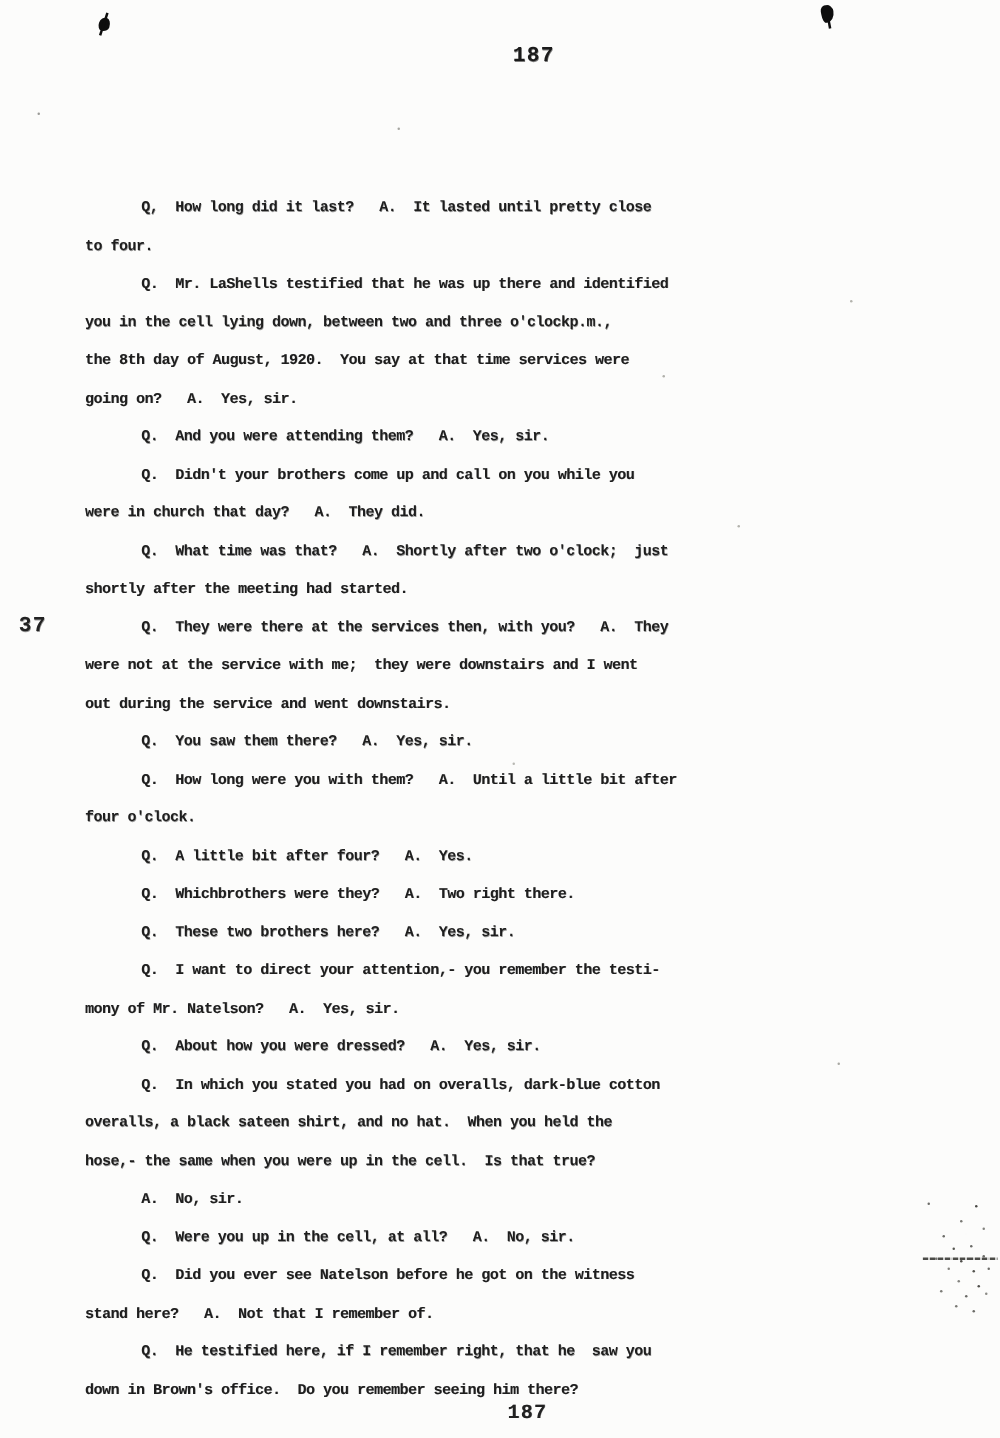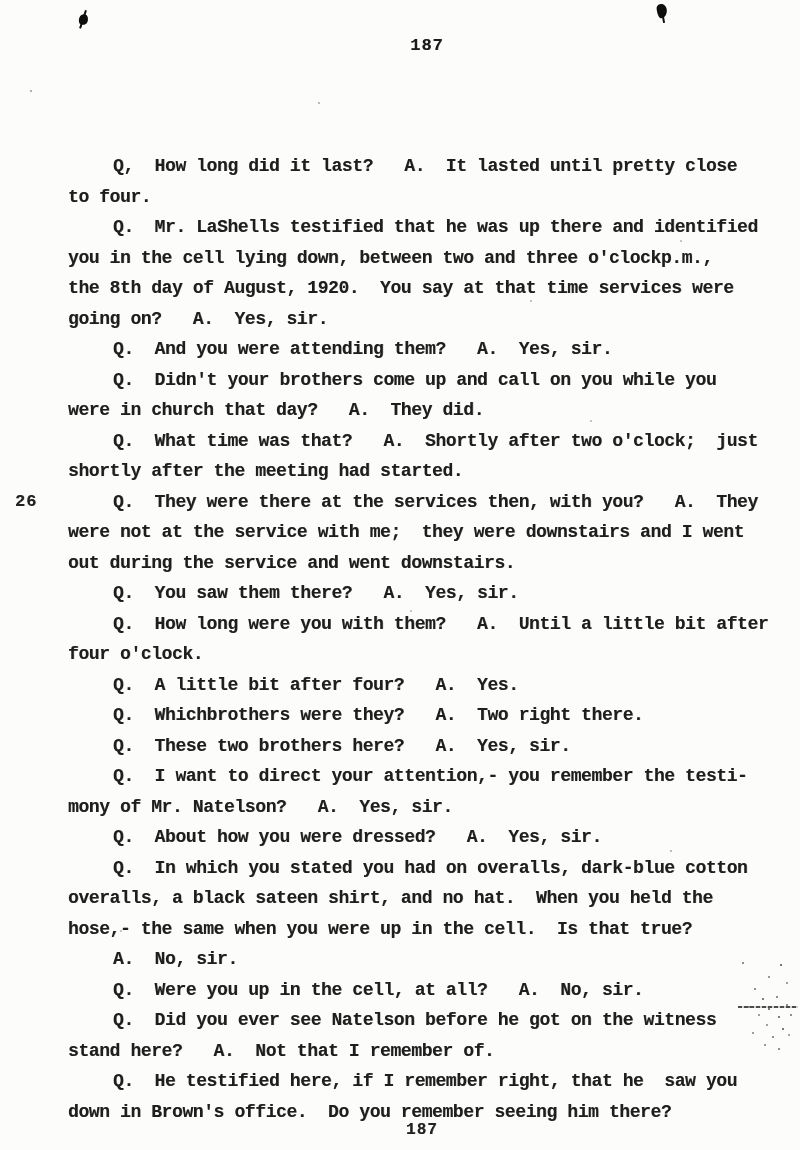--- a/index.html
+++ b/index.html
@@ -33,21 +33,21 @@
     position: absolute; top: 1121px; left: 0; width: 800px;
     text-align: center;
     font-size: 16px; font-weight: 700; color: #222;
     letter-spacing: 1px;
     transform: translateX(22px);
     text-shadow: 0.4px 0.4px 0 rgba(20,20,20,0.5);
   }
 
   .transcript {
     position: absolute; left: 68px; top: 151px; width: 720px;
-    font-size: 18px; font-weight: 700; color: #1e1e1e;
+    font-size: 12px; font-weight: 700; color: #1e1e1e;
     line-height: 30.5px;
     white-space: pre;
     letter-spacing: -0.4px;
     text-shadow: 0.4px 0.4px 0 rgba(25,25,25,0.45);
   }
   .transcript .line.indent { padding-left: 45px; }
 
   .margin-note {
     position: absolute; left: 15px; top: 492px;
     font-size: 17px; font-weight: 700; color: #222;
@@ -98,20 +98,20 @@
 </head>
 <body>
 
 <div class="paper-noise"></div>
 
 <div class="ink-blot-left"></div>
 <div class="ink-blot-right"></div>
 
 <div class="page-number-top">187</div>
 
-<div class="margin-note">26</div>
+<div class="margin-note">37</div>
 
 <div class="transcript"><div class="line indent">Q,  How long did it last?   A.  It lasted until pretty close</div><div class="line">to four.</div><div class="line indent">Q.  Mr. LaShells testified that he was up there and identified</div><div class="line">you in the cell lying down, between two and three o'clockp.m.,</div><div class="line">the 8th day of August, 1920.  You say at that time services were</div><div class="line">going on?   A.  Yes, sir.</div><div class="line indent">Q.  And you were attending them?   A.  Yes, sir.</div><div class="line indent">Q.  Didn't your brothers come up and call on you while you</div><div class="line">were in church that day?   A.  They did.</div><div class="line indent">Q.  What time was that?   A.  Shortly after two o'clock;  just</div><div class="line">shortly after the meeting had started.</div><div class="line indent">Q.  They were there at the services then, with you?   A.  They</div><div class="line">were not at the service with me;  they were downstairs and I went</div><div class="line">out during the service and went downstairs.</div><div class="line indent">Q.  You saw them there?   A.  Yes, sir.</div><div class="line indent">Q.  How long were you with them?   A.  Until a little bit after</div><div class="line">four o'clock.</div><div class="line indent">Q.  A little bit after four?   A.  Yes.</div><div class="line indent">Q.  Whichbrothers were they?   A.  Two right there.</div><div class="line indent">Q.  These two brothers here?   A.  Yes, sir.</div><div class="line indent">Q.  I want to direct your attention,- you remember the testi-</div><div class="line">mony of Mr. Natelson?   A.  Yes, sir.</div><div class="line indent">Q.  About how you were dressed?   A.  Yes, sir.</div><div class="line indent">Q.  In which you stated you had on overalls, dark-blue cotton</div><div class="line">overalls, a black sateen shirt, and no hat.  When you held the</div><div class="line">hose,- the same when you were up in the cell.  Is that true?</div><div class="line indent">A.  No, sir.</div><div class="line indent">Q.  Were you up in the cell, at all?   A.  No, sir.</div><div class="line indent">Q.  Did you ever see Natelson before he got on the witness</div><div class="line">stand here?   A.  Not that I remember of.</div><div class="line indent">Q.  He testified here, if I remember right, that he  saw you</div><div class="line">down in Brown's office.  Do you remember seeing him there?</div></div>
 
 <div class="smudge-speckles"></div>
 <div class="smudge-streak"></div>
 
 <div class="page-number-bottom">187</div>
 
 </body></html>

